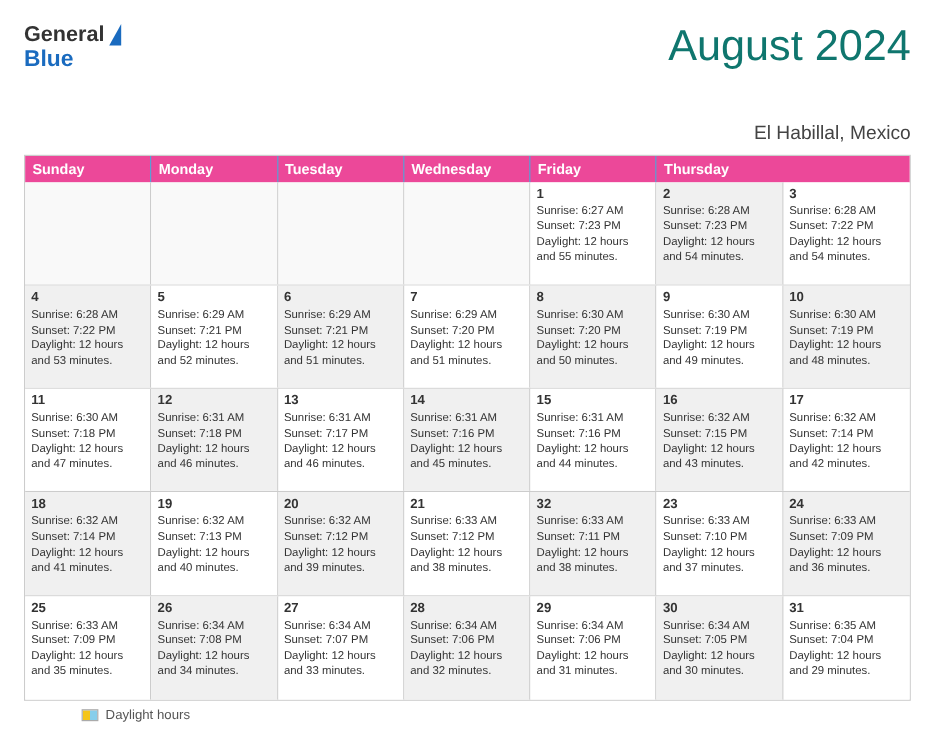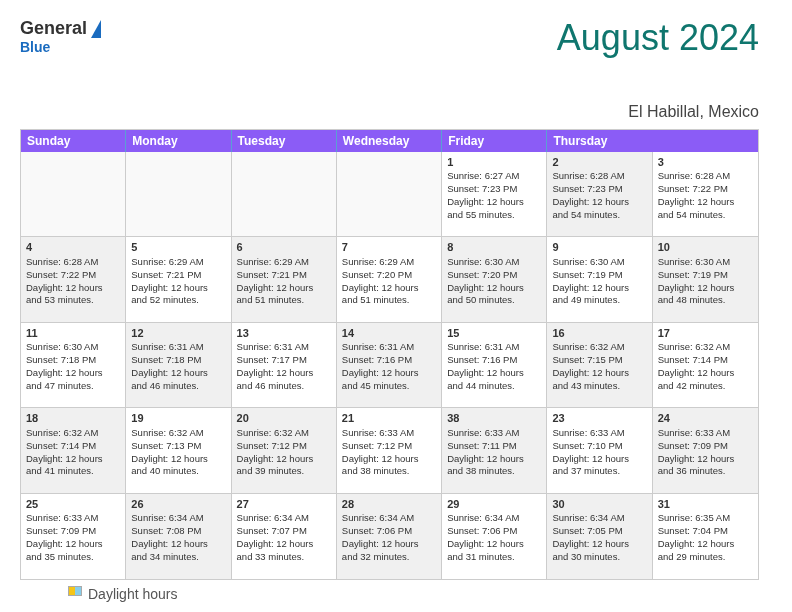--- a/index.html
+++ b/index.html
@@ -67,21 +67,21 @@
     }
     .calendar {
       flex: 1;
       display: flex;
       flex-direction: column;
       border: 1px solid #ccc;
     }
     .cal-header {
       display: grid;
       grid-template-columns: repeat(7, 1fr);
-      background: #8b5cf6;
+      background: #ec4899;
     }
     .cal-header-cell {
       color: #fff;
       font-size: 12px;
       font-weight: bold;
       padding: 4px 6px;
       border-right: 1px solid #5a9fd4;
       text-align: left;
     }
     .cal-header-cell:last-child { border-right: none; }
@@ -108,24 +108,24 @@
     .cal-cell.empty { background: #f9f9f9; }
     .cal-cell.shaded { background: #f0f0f0; }
     .day-num {
       font-size: 11px;
       font-weight: bold;
       margin-bottom: 1px;
       display: block;
     }
     .footer {
       display: flex;
-      align-items: flex-start;
+      align-items: center;
       gap: 6px;
       margin-top: 6px;
-      font-size: 14px;
+      font-size: 11px;
       color: #555;
       padding-left: 48px;
     }
     .footer-icon {
       width: 14px;
       height: 10px;
       background: linear-gradient(to right, #f5c518 50%, #87ceeb 50%);
       border: 1px solid #aaa;
       display: inline-block;
     }
@@ -133,21 +133,21 @@
 </head>
 <body>
 
 <div class="page">
   <div class="header">
     <div class="logo-area">
       <div class="logo">
         <span class="logo-text-general">General</span>
         <div class="logo-triangle"></div>
       </div>
-      <span class="logo-text-blue" style="margin-left:0; font-size:14px;">Blue</span>
+      <span class="logo-text-blue" style="margin-left:0; font-size:19px;">Blue</span>
     </div>
     <div class="title-area">
       <div class="month-year">August 2024</div>
       <div class="location">El Habillal, Mexico</div>
     </div>
   </div>
 
   <div class="calendar">
     <div class="cal-header" id="cal-header-row">
         <div class="cal-header-cell">Sunday</div>
@@ -310,21 +310,21 @@
             <div>and 39 minutes.</div>
           </div>
           <div class="cal-cell">
             <span class="day-num">21</span>
             <div>Sunrise: 6:33 AM</div>
             <div>Sunset: 7:12 PM</div>
             <div>Daylight: 12 hours</div>
             <div>and 38 minutes.</div>
           </div>
           <div class="cal-cell shaded">
-            <span class="day-num">38</span>
+            <span class="day-num">32</span>
             <div>Sunrise: 6:33 AM</div>
             <div>Sunset: 7:11 PM</div>
             <div>Daylight: 12 hours</div>
             <div>and 38 minutes.</div>
           </div>
           <div class="cal-cell">
             <span class="day-num">23</span>
             <div>Sunrise: 6:33 AM</div>
             <div>Sunset: 7:10 PM</div>
             <div>Daylight: 12 hours</div>

